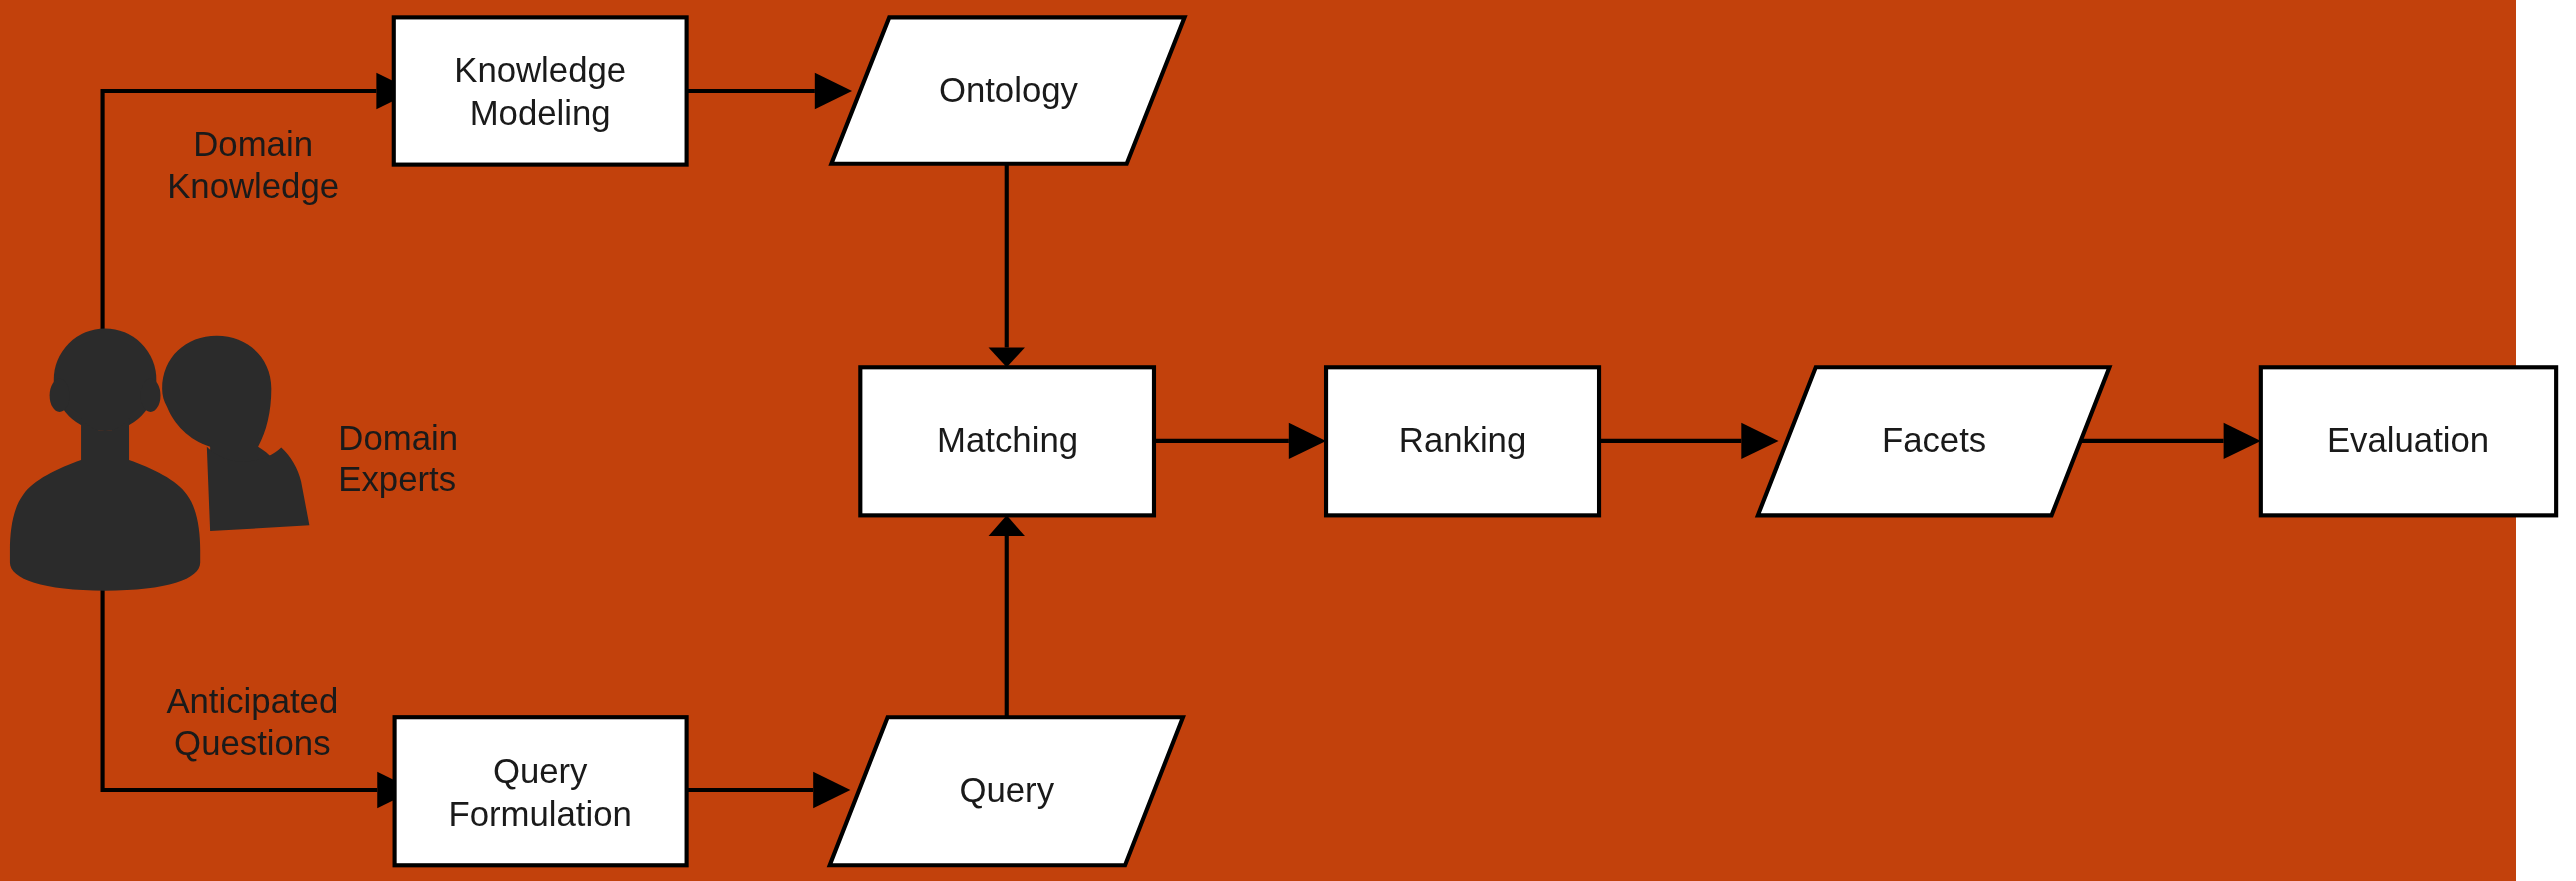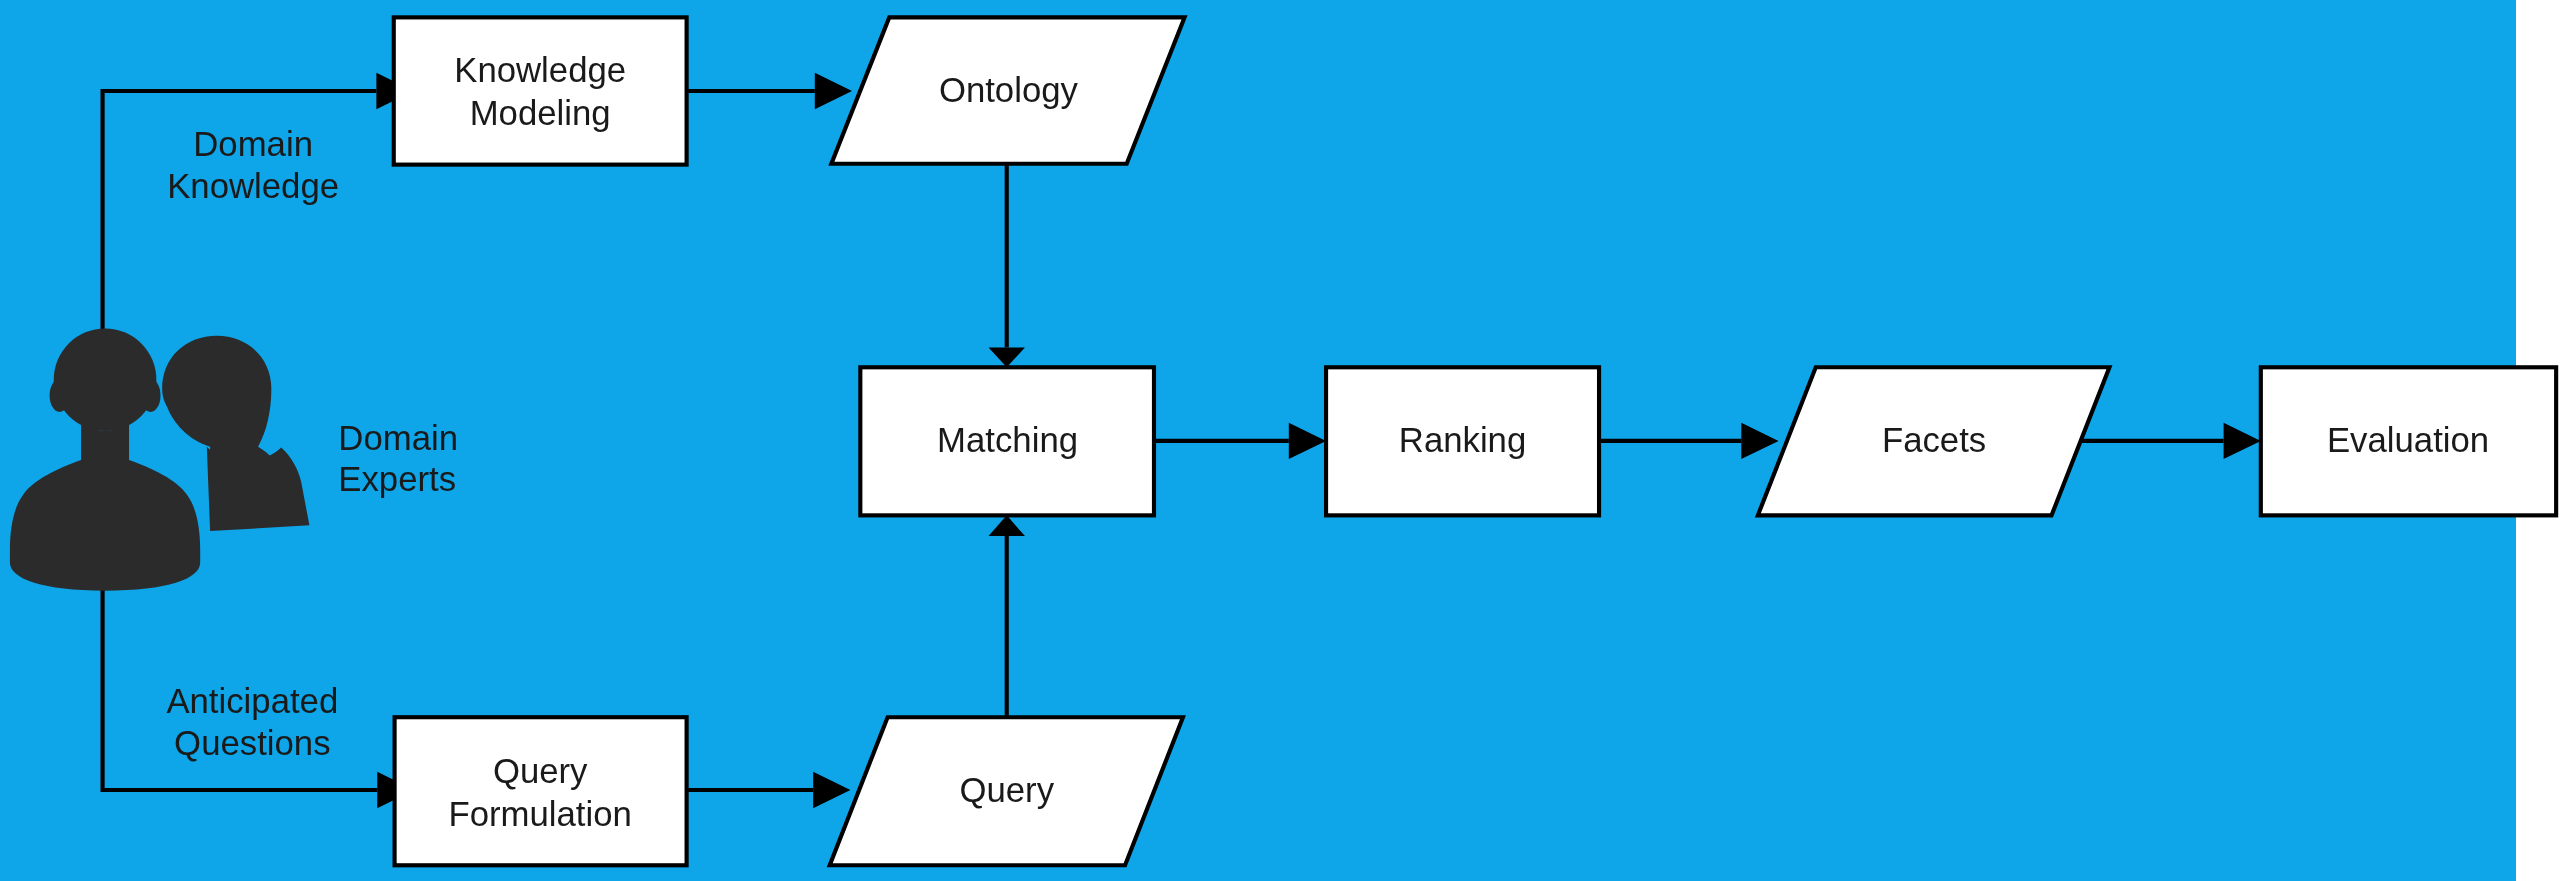--- a/index.html
+++ b/index.html
@@ -10,21 +10,21 @@
   body {
     width: 2576px;
     height: 881px;
     font-family: "Liberation Sans", sans-serif;
     overflow: hidden;
   }
   #diagram-root {
     position: relative;
     width: 2516px;
     height: 881px;
-    background: #0ea5e9;
+    background: #c2410c;
   }
   svg.flow-canvas {
     position: absolute;
     top: 0;
     left: 0;
     width: 2576px;
     height: 881px;
     display: block;
   }
   .node-shape {

